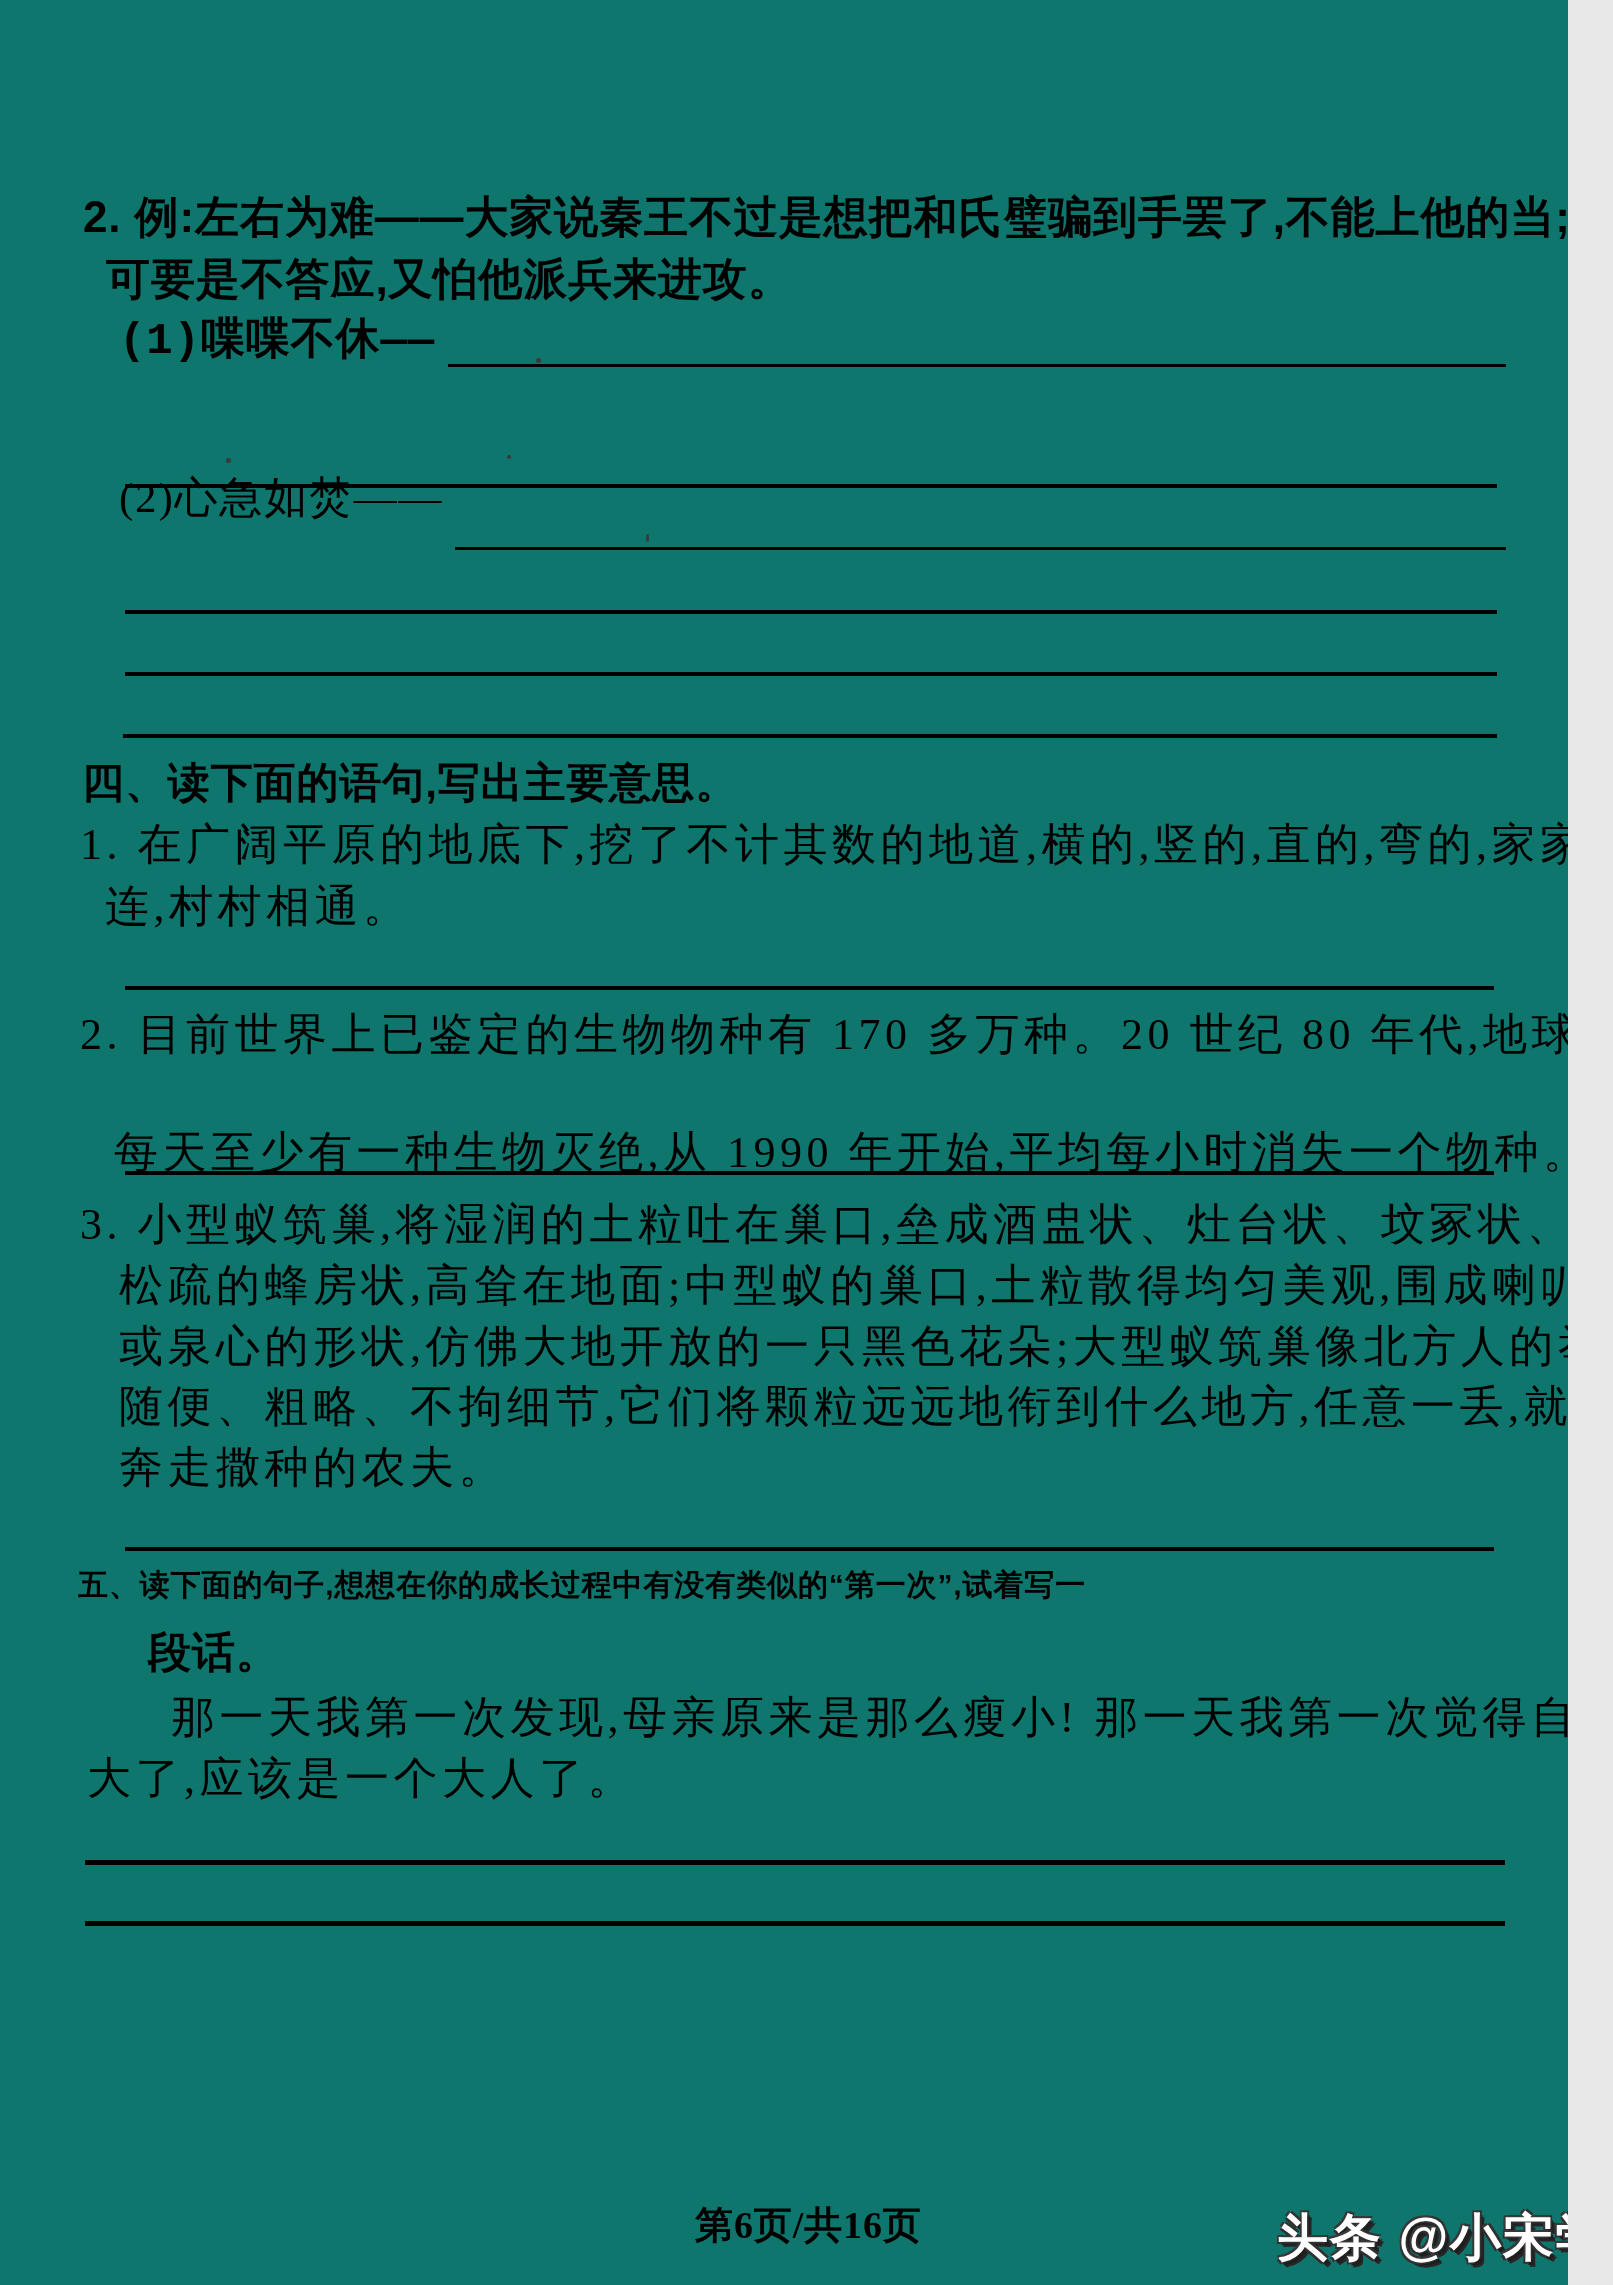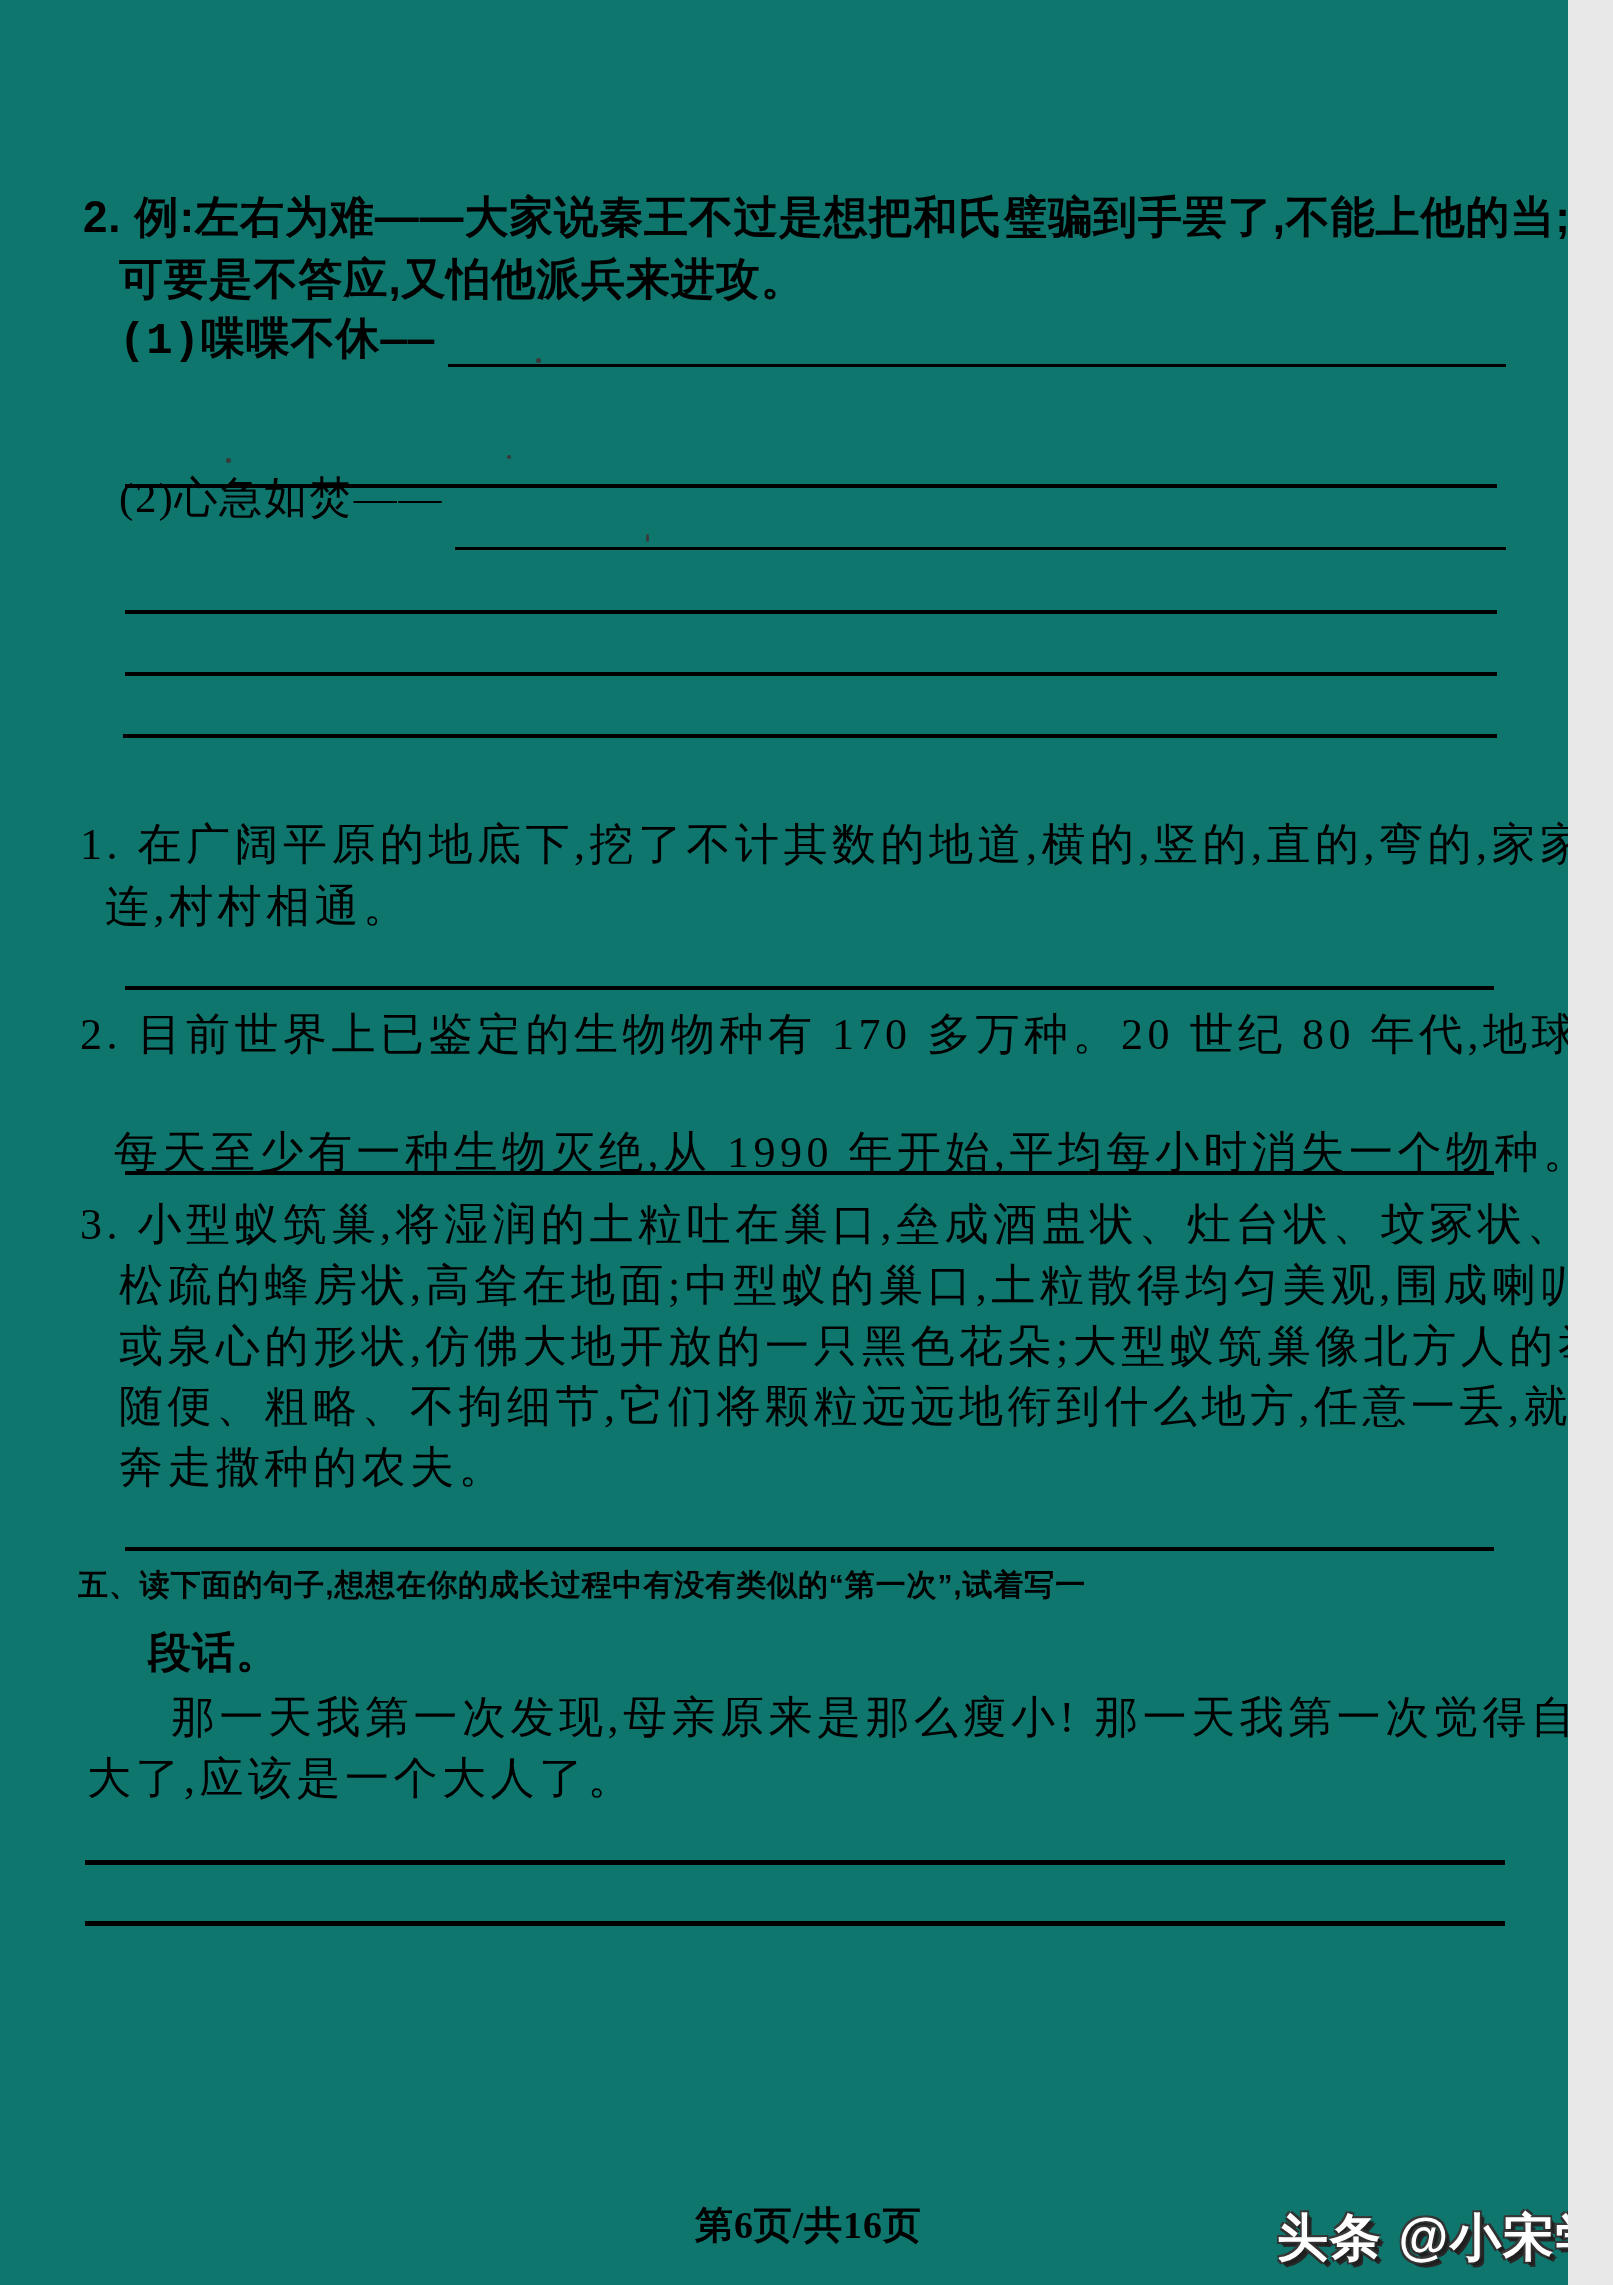--- a/index.html
+++ b/index.html
@@ -74,37 +74,38 @@
        2.7px  2.7px 0 #1e1e1e,
        4.5px  4.5px 0 #262626;
   }
 </style>
 </head>
 <body>
 
 <div class="page">
 
   <div class="row hei" style="left:83px;  top:192px;">2. 例:左右为难——大家说秦王不过是想把和氏璧骗到手罢了,不能上他的当;</div>
-  <div class="row hei" style="left:119px; top:254px;text-align:center;">可要是不答应,又怕他派兵来进攻。</div>
+  <div class="row hei" style="left:106px; top:254px;text-align:center;">可要是不答应,又怕他派兵来进攻。</div>
 
   <div class="row hei" style="left:119px; top:317px;font-family:Liberation Mono, monospace;">(1)喋喋不休——</div>
   <div class="rule" style="left:448px; top:364px; width:1058px; height:2.7px;"></div>
   <div class="rule" style="left:125px; top:484px; width:1372px; height:3.6px;"></div>
 
   <div class="row kai-tight" style="left:119px; top:474px;">(2)心急如焚——</div>
   <div class="rule" style="left:455px; top:547px; width:1051px; height:2.7px;"></div>
   <div class="rule" style="left:125px; top:610px; width:1372px; height:3.6px;"></div>
   <div class="rule" style="left:125px; top:672px; width:1372px; height:3.6px;"></div>
   <div class="rule" style="left:123px; top:734px; width:1374px; height:3.6px;"></div>
 
   <div class="speck" style="left:536px; top:358px; width:4.5px; height:4.5px;"></div>
   <div class="speck" style="left:226px; top:458px; width:4.5px; height:4.5px;"></div>
   <div class="speck" style="left:507px; top:455px; width:3.6px; height:3.6px;"></div>
   <div class="speck" style="left:646px; top:534px; width:2.7px; height:8.1px;"></div>
 
+  <div class="row hei" style="left:82px; top:759px; font-size:42px;">四、读下面的语句,写出主要意思。</div>
 
   <div class="row kai" style="left:80px;  top:820px;">1. 在广阔平原的地底下,挖了不计其数的地道,横的,竖的,直的,弯的,家家相</div>
   <div class="row kai" style="left:105px; top:882px;">连,村村相通。</div>
   <div class="rule" style="left:125px; top:986px; width:1369px; height:3.6px;"></div>
 
   <div class="row kai" style="left:80px;  top:1010px;">2. 目前世界上已鉴定的生物物种有 170 多万种。20 世纪 80 年代,地球上平均</div>
   <div class="row kai" style="left:114px; top:1128px;">每天至少有一种生物灭绝,从 1990 年开始,平均每小时消失一个物种。</div>
   <div class="rule" style="left:125px; top:1171px; width:1369px; height:3.6px;"></div>
 
   <div class="row kai" style="left:80px;  top:1200px;">3. 小型蚁筑巢,将湿润的土粒吐在巢口,垒成酒盅状、灶台状、坟冢状、城堡状或</div>

